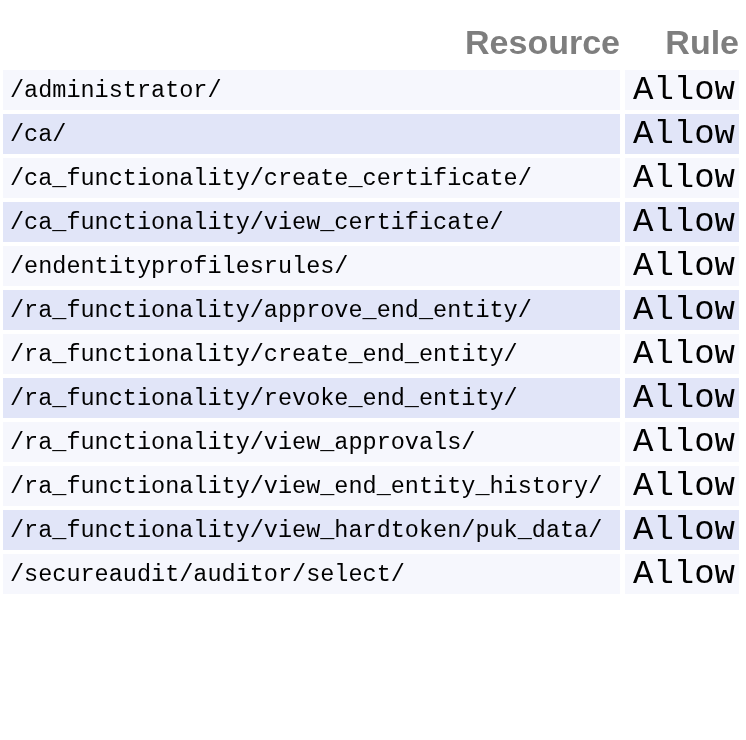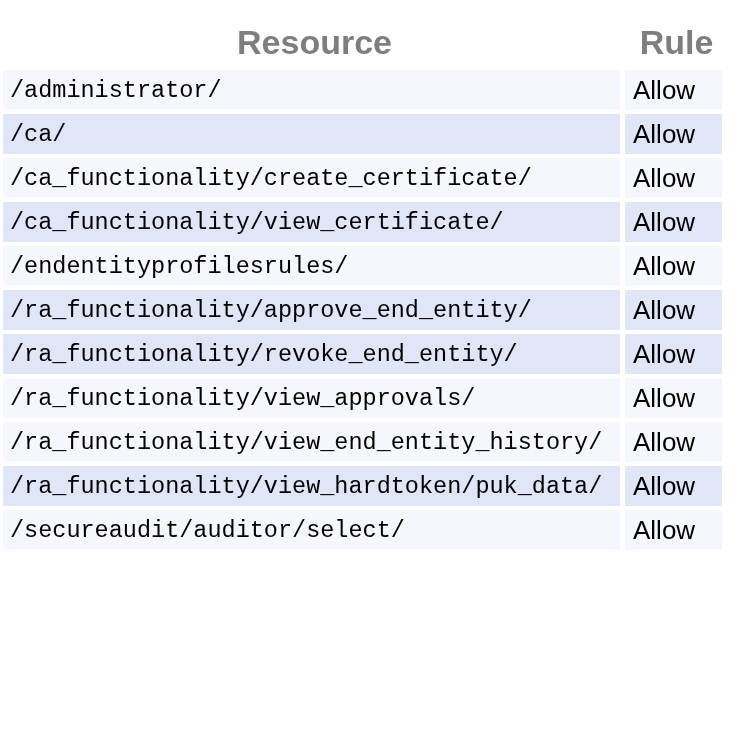--- a/index.html
+++ b/index.html
@@ -22,21 +22,21 @@
   }
   table.access-rules{
     border-collapse:separate;
     border-spacing:5px 4px;
     table-layout:fixed;
     margin:14px 0 0 -2px;
   }
   col.col-resource{width:617px;}
   col.col-rule{width:97px;}
   th{
-    text-align:center;
+    text-align:right;
     vertical-align:bottom;
     font-size:34px;
     font-weight:bold;
     color:var(--header-text);
     height:44px;
     padding:0 0 4px 6px;
     white-space:nowrap;
   }
   td{
     height:40px;
@@ -44,22 +44,22 @@
     white-space:nowrap;
     overflow:hidden;
     color:var(--cell-text);
   }
   td.resource{
     font-family:"Liberation Mono","DejaVu Sans Mono",monospace;
     font-size:23.5px;
     padding:0 4px 0 7px;
   }
   td.rule{
-    font-family:Liberation Sans, sans-serif;
-    font-size:26px;
+    font-family:Liberation Mono, monospace;
+    font-size:34px;
     padding:0 4px 0 8px;
   }
   tr.light td{background:var(--row-light);}
   tr.dark td{background:var(--row-dark);}
 </style>
 </head>
 <body>
 
 <table class="access-rules">
   <colgroup>
@@ -90,20 +90,24 @@
         <td class="rule">Allow</td>
       </tr>
       <tr class="light">
         <td class="resource">/endentityprofilesrules/</td>
         <td class="rule">Allow</td>
       </tr>
       <tr class="dark">
         <td class="resource">/ra_functionality/approve_end_entity/</td>
         <td class="rule">Allow</td>
       </tr>
+      <tr class="light">
+        <td class="resource">/ra_functionality/create_end_entity/</td>
+        <td class="rule">Allow</td>
+      </tr>
       <tr class="dark">
         <td class="resource">/ra_functionality/revoke_end_entity/</td>
         <td class="rule">Allow</td>
       </tr>
       <tr class="light">
         <td class="resource">/ra_functionality/view_approvals/</td>
         <td class="rule">Allow</td>
       </tr>
       <tr class="light">
         <td class="resource">/ra_functionality/view_end_entity_history/</td>

